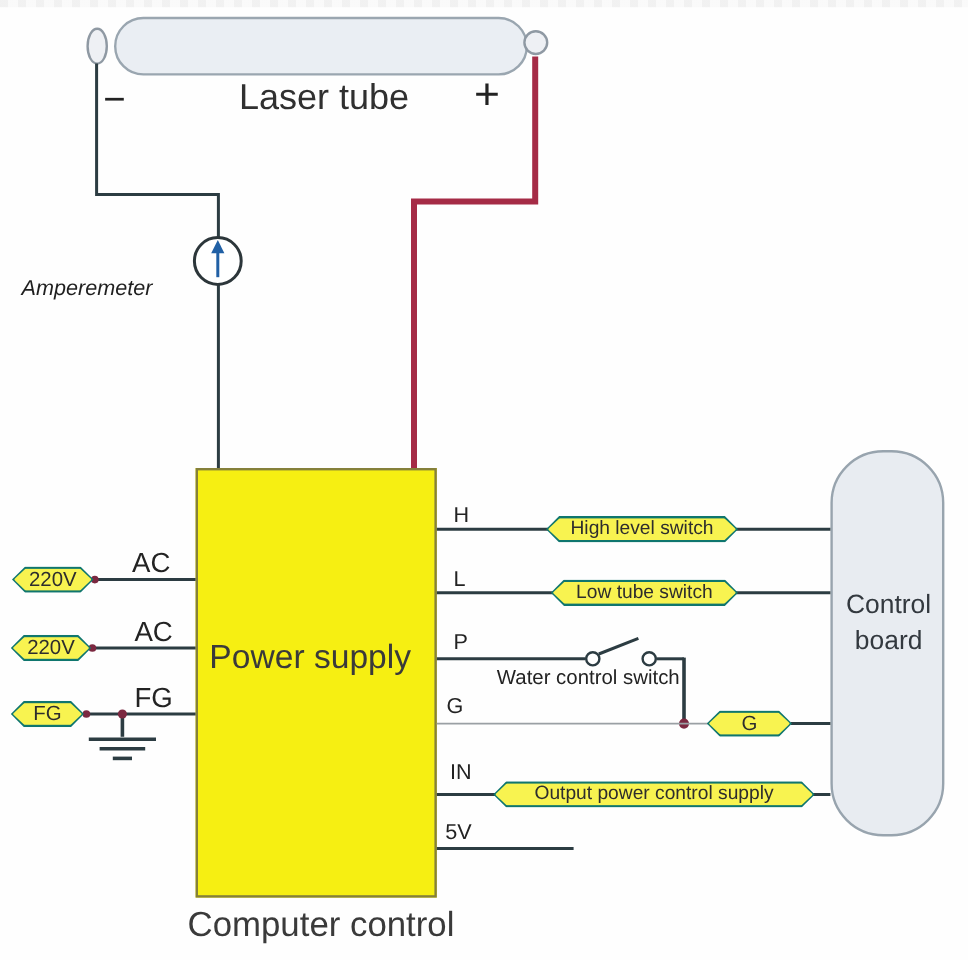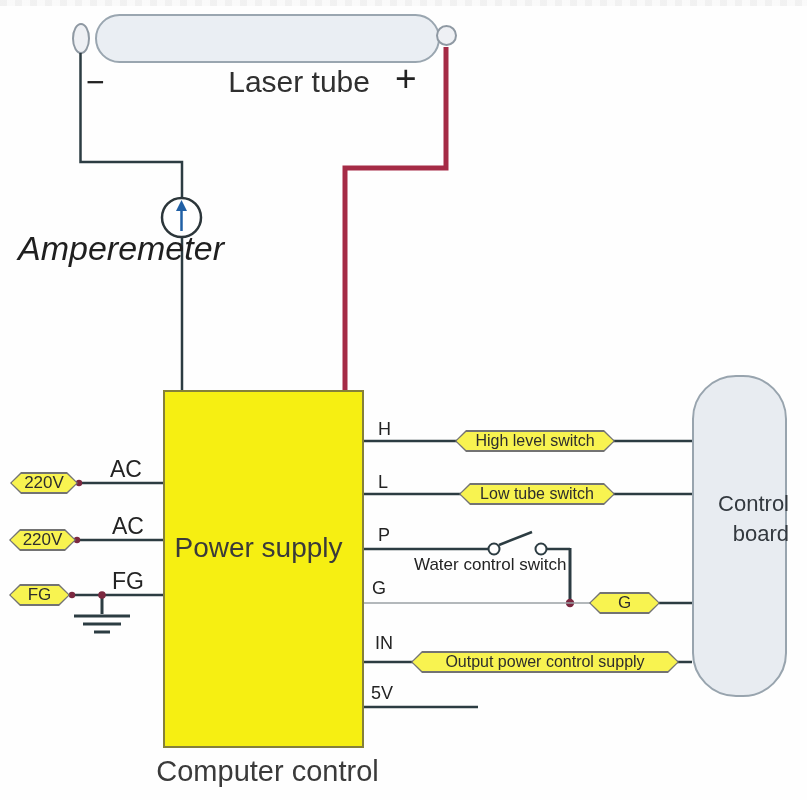--- a/index.html
+++ b/index.html
@@ -26,34 +26,34 @@
   .w3{stroke:var(--wire,#2c3c42);stroke-width:3;fill:none;}
   .w-thin{stroke:#9aa0a4;stroke-width:1.5;fill:none;}
   .w-hv{stroke:var(--hv-wire,#a52b46);stroke-width:5;fill:none;}
   .dot{fill:var(--dot,#7b2840);stroke:none;}
   .sw-circle{fill:#fff;stroke:var(--wire,#2c3c42);stroke-width:2;}
   .meter-circle{fill:#fff;stroke:#2c363a;stroke-width:2.5;}
   .arrow{stroke:var(--arrow-blue,#2160a5);stroke-width:2.5;fill:none;}
   .arrow-head{fill:var(--arrow-blue,#2160a5);stroke:none;}
   
   .lbl{position:absolute;white-space:nowrap;line-height:1.05;}
-  .laser-label{left:170px;top:66px;width:200px;text-align:right;font-size:30px;color:#303030;}
+  .laser-label{left:170px;top:66px;width:200px;text-align:center;font-size:30px;color:#303030;}
   .minus{left:86px;top:66px;font-size:32px;color:#222;}
   .plus{left:395px;top:60px;font-size:37px;color:#222;}
-  .ampere-label{left:18px;top:231px;font-size:34px;font-style:italic;color:#1f1f1f;text-align:right;}
+  .ampere-label{left:18px;top:231px;font-size:18px;font-style:italic;color:#1f1f1f;text-align:right;}
   .ps-label{left:163px;top:533px;width:191px;text-align:center;font-size:28px;color:#3a3a3a;}
   .cc-label{left:140px;top:756px;width:255px;text-align:center;font-size:29px;color:#3a3a3a;}
-  .cb-label{left:692px;top:489px;width:97px;text-align:right;font-size:22px;line-height:30px;color:#33393f;}
+  .cb-label{left:692px;top:489px;width:97px;text-align:center;font-size:22px;line-height:30px;color:#33393f;}
   .ac-lbl{font-size:23px;color:#232323;}
   .pin{font-size:18px;color:#232323;}
   .wcs-label{left:414px;top:556px;font-size:17px;color:#232323;}
   
   .tag{position:absolute;height:22px;
     clip-path:polygon(0 50%,11px 0,calc(100% - 11px) 0,100% 50%,calc(100% - 11px) 100%,11px 100%);
-    background:#737373;}
+    background:#0f766e;}
   .tag-inner{position:absolute;inset:1.6px;
     clip-path:polygon(0 50%,10px 0,calc(100% - 10px) 0,100% 50%,calc(100% - 10px) 100%,10px 100%);
     background:var(--tag-fill,#f8f350);
     display:flex;align-items:center;justify-content:center;
     font-size:16px;color:#2d2d2d;}
   .tag-inner.sm{font-size:17px;}
 </style>
 </head>
 <body>
 

